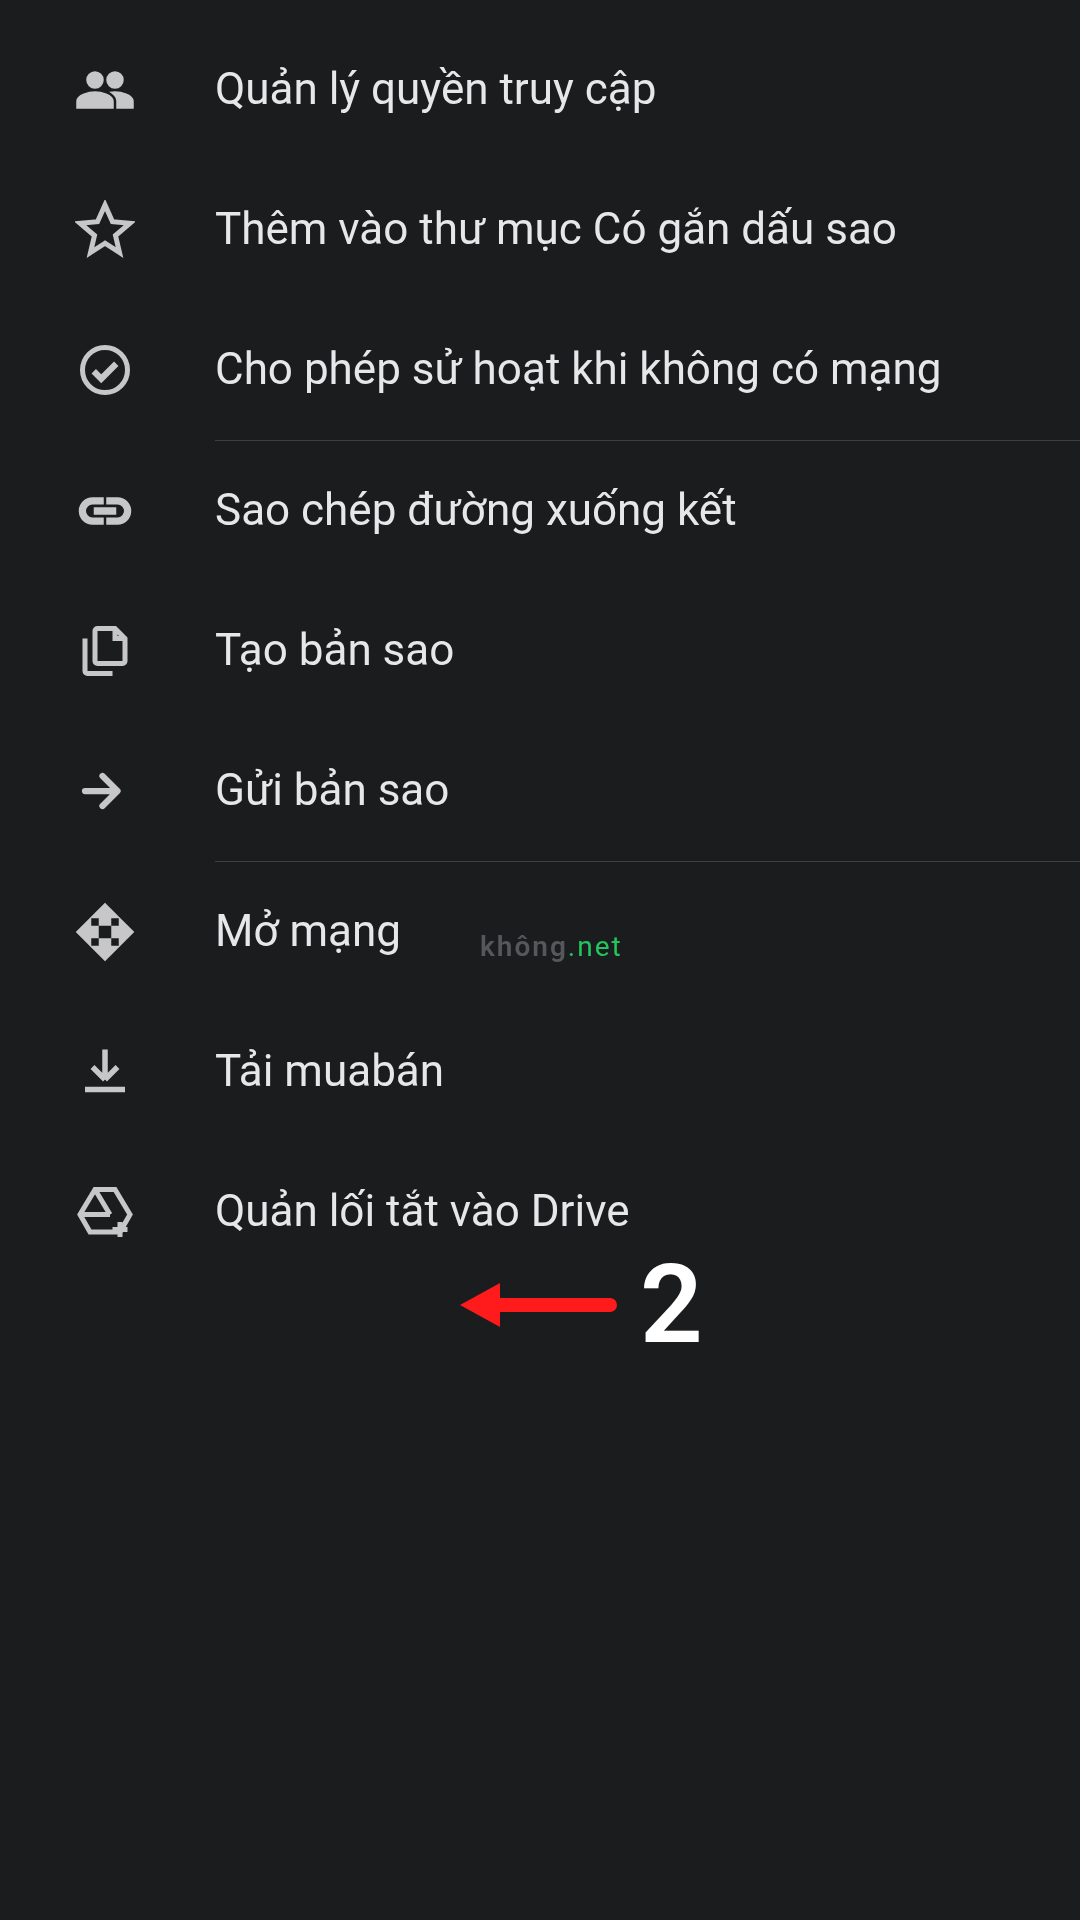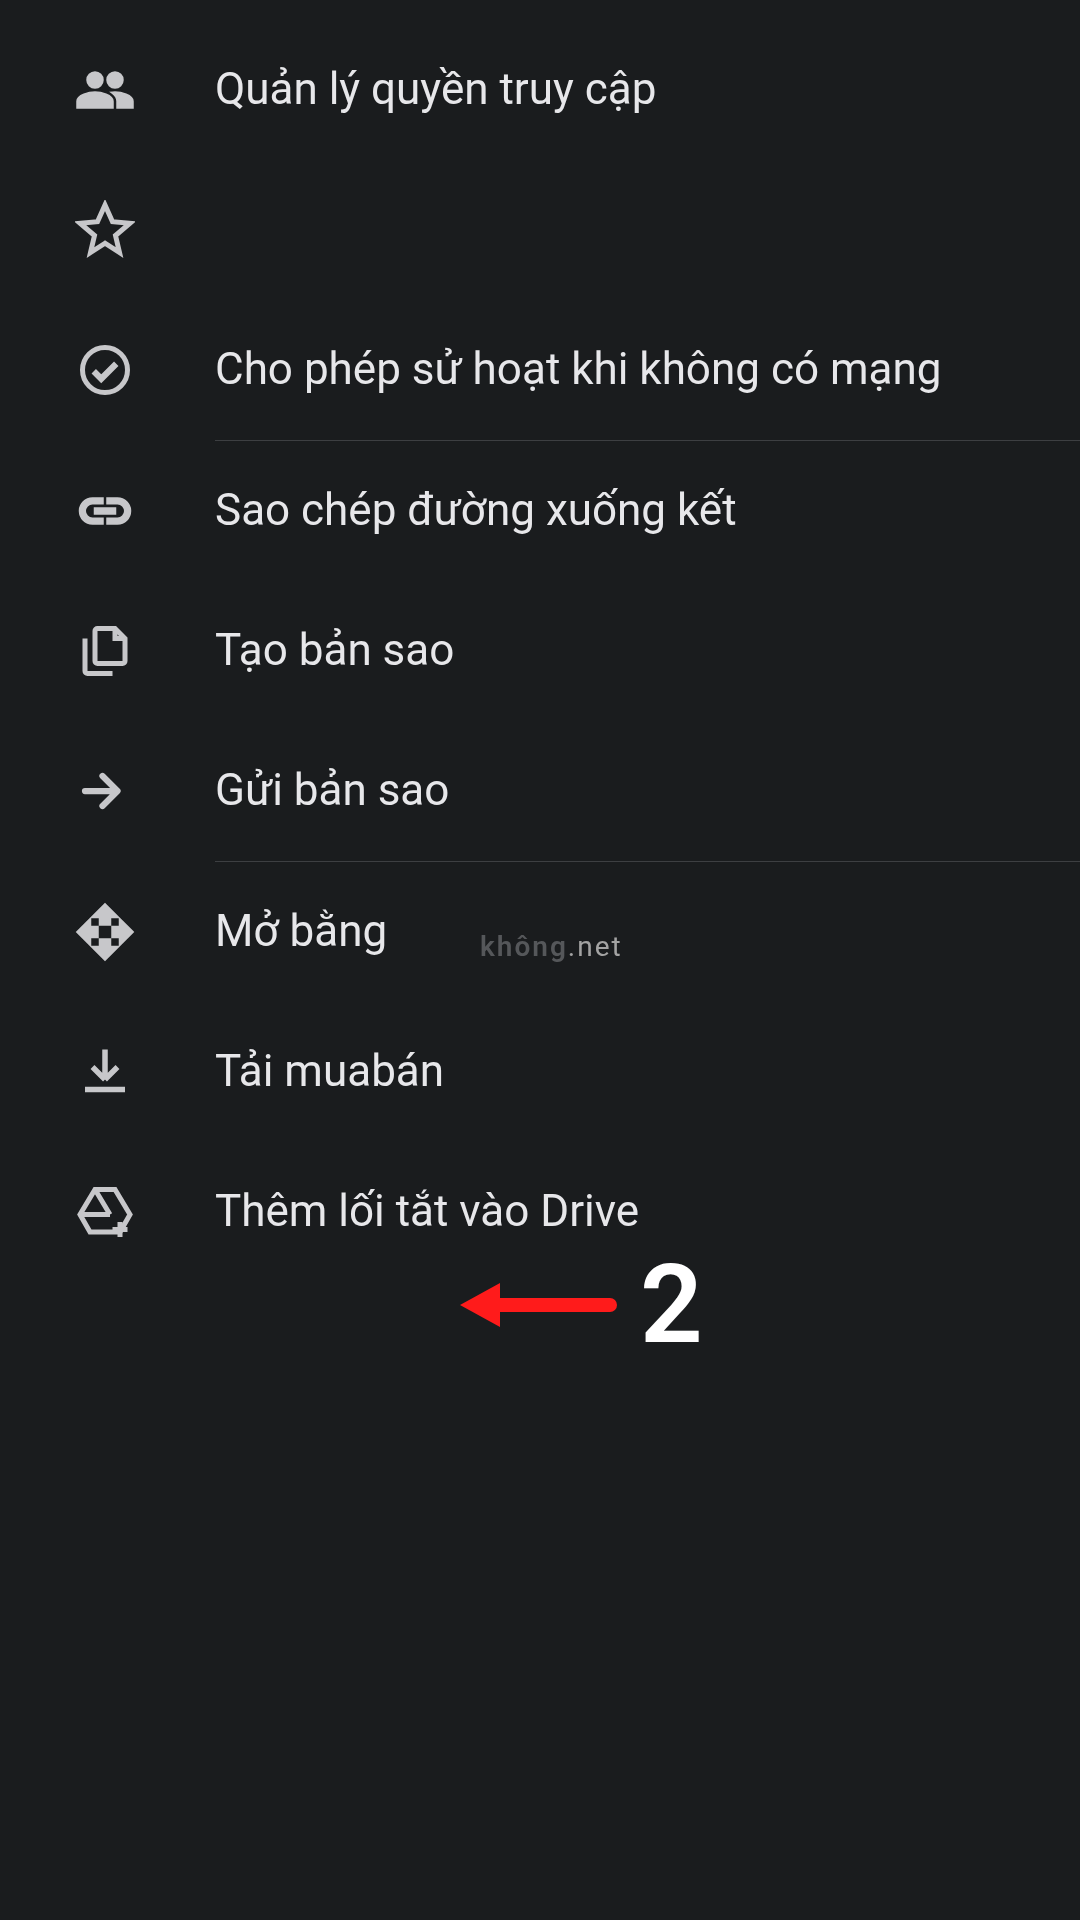--- a/index.html
+++ b/index.html
@@ -55,21 +55,21 @@
   .watermark {
     position: absolute;
     left: 480px;
     top: 930px;
     font-size: 28px;
     color: #55575a;
     letter-spacing: 2px;
     pointer-events: none;
     font-weight: 600;
   }
-  .watermark .dim { color: #a3a3a3; font-weight: 400; }
+  .watermark .dim { color: #22c55e; font-weight: 400; }
   .annotation {
     position: absolute;
     left: 460px;
     top: 1240px;
     display: flex;
     align-items: center;
     pointer-events: none;
   }
   .annotation .num {
     font-size: 110px;
@@ -92,20 +92,21 @@
     </span>
     <span class="label">Quản lý quyền truy cập</span>
   </div>
 
   <div class="menu-item">
     <span class="icon">
       <svg viewBox="0 0 24 24">
           <path fill="none" stroke-width="2" d="M12 17.3 6.2 21l1.6-6.8L2 9.3l7-.6L12 2l3 6.7 7 .6-5.8 4.9L17.8 21z"></path>
         </svg>
     </span>
+    <span class="label">Thêm vào thư mục Có gắn dấu sao</span>
   </div>
 
   <div class="menu-item">
     <span class="icon">
       <svg viewBox="0 0 24 24">
           <circle cx="12" cy="12" r="9" fill="none" stroke-width="2"></circle>
           <path fill="none" stroke-width="2.5" d="m7.5 12.5 3 3 6-6"></path>
         </svg>
     </span>
     <span class="label">Cho phép sử hoạt khi không có mạng</span>
@@ -142,41 +143,41 @@
   </div>
 
   <div class="divider"></div>
 
   <div class="menu-item">
     <span class="icon">
       <svg viewBox="0 0 24 24">
           <path d="M10 9h4V6h3l-5-5-5 5h3v3zm-1 1H6V7l-5 5 5 5v-3h3v-4zm14 2-5-5v3h-3v4h3v3l5-5zm-9 3h-4v3H7l5 5 5-5h-3v-3z"></path>
         </svg>
     </span>
-    <span class="label">Mở bằng</span>
+    <span class="label">Mở mạng</span>
   </div>
 
   <div class="menu-item">
     <span class="icon">
       <svg viewBox="0 0 24 24">
           <path fill="none" stroke-width="2.2" d="M12 3v12m0 0 5-5m-5 5-5-5M4 19h16"></path>
         </svg>
     </span>
     <span class="label">Tải muabán</span>
   </div>
 
 
   <div class="menu-item">
     <span class="icon">
       <svg viewBox="0 0 24 24">
           <path fill="none" stroke-width="2" d="M8 3h8l6 10-4 7H6l-4-7L8 3zM8 3l6 10M2 13h12"></path>
           <path stroke-width="2" d="M18 16v6m-3-3h6"></path>
         </svg>
     </span>
-    <span class="label">Thêm lối tắt vào Drive</span>
+    <span class="label">Quản lối tắt vào Drive</span>
   </div>
 
 
 
 </div>
 
 <div class="watermark">
   <span>không</span><span class="dim">.net</span>
 </div>
 

